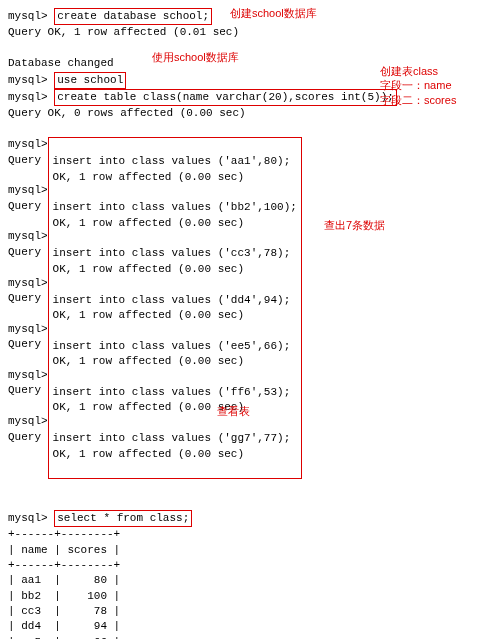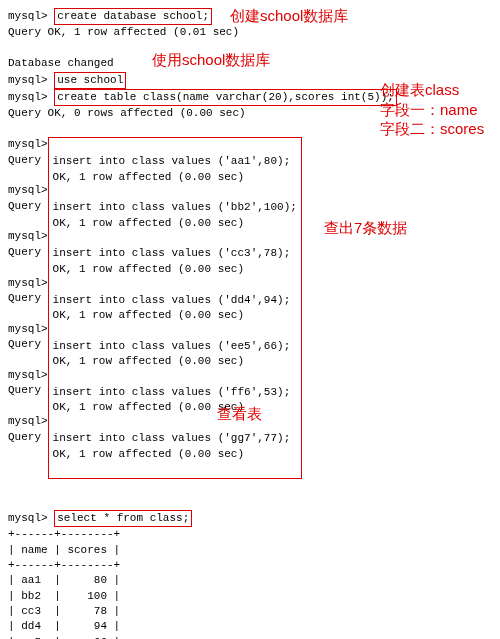--- a/index.html
+++ b/index.html
@@ -19,30 +19,30 @@
   .boxed {
     border: 1px solid #d00;
     display: inline-block;
     padding: 0 2px;
     box-sizing: border-box;
   }
   .note {
     position: absolute;
     color: #d00;
     font-family: sans-serif;
-    font-size: 15px;
+    font-size: 11px;
     line-height:1.3;
   }
 </style>
 </head>
 <body>
 
 <div class="note" style="left:230px; top:6px;">创建school数据库</div>
 <div class="note" style="left:152px; top:50px;">使用school数据库</div>
-<div class="note" style="left:380px; top:80px; width:110px;">
+<div class="note" style="left:380px; top:64px; width:110px;">
   <span>创建表class</span><br>
   <span>字段一：name</span><br>
   <span>字段二：scores</span>
 </div>
 <div class="note" style="left:324px; top:218px;">查出7条数据</div>
 <div class="note" style="left:210px; top:404px;margin-left:7px;">查看表</div>
 
 <div>
 
 <div class="line"><span class="prompt">mysql&gt; </span><span class="boxed">create database school;</span></div>

